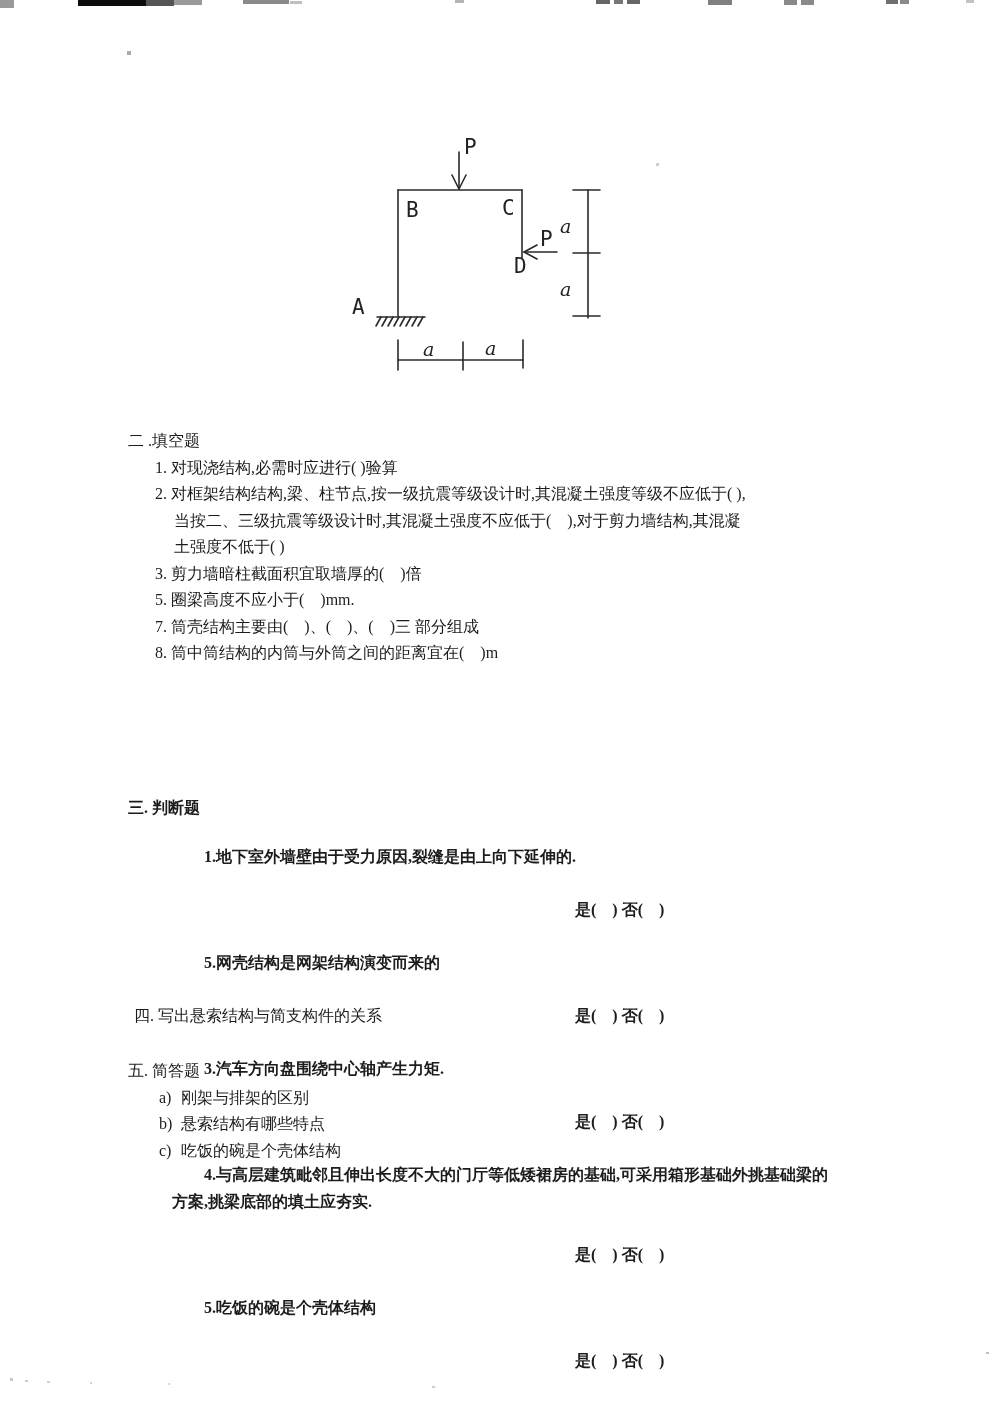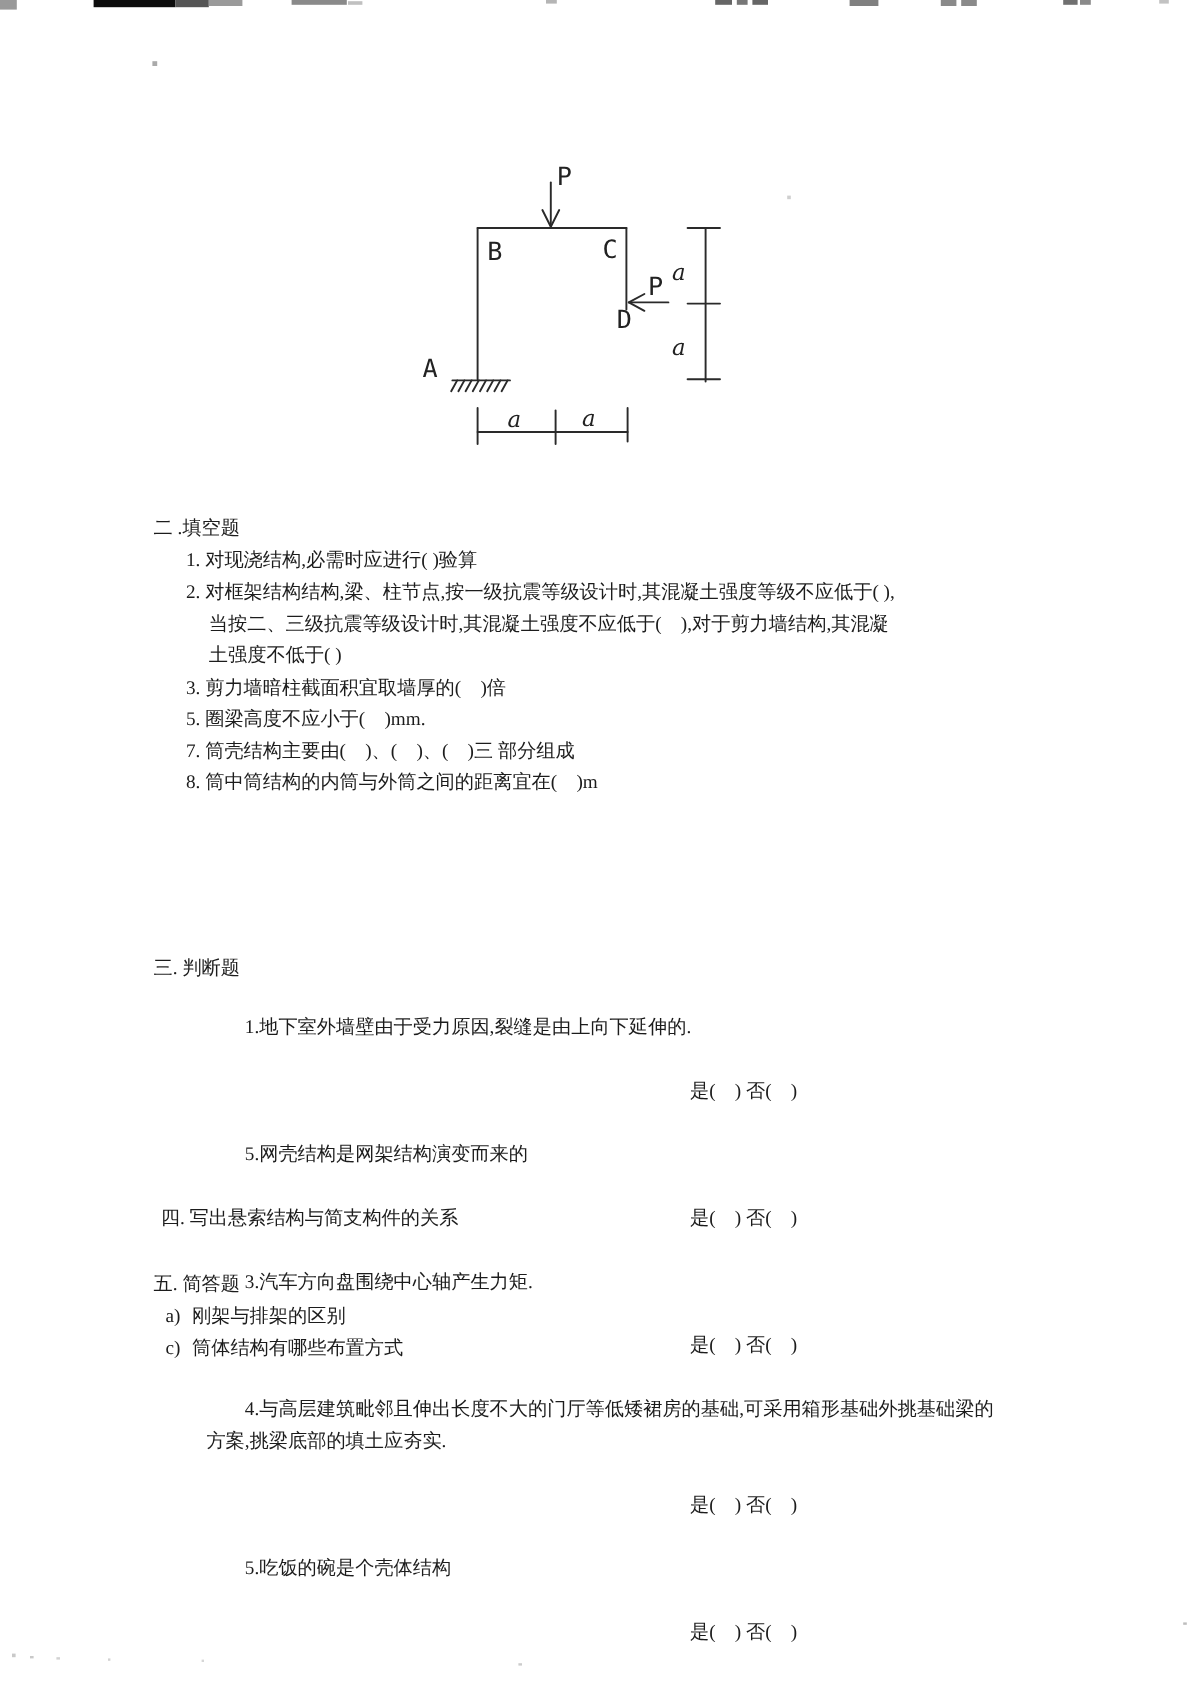--- a/index.html
+++ b/index.html
@@ -13,26 +13,26 @@
   }
   .artifact{position:absolute;}
   .sec{position:absolute;font-size:16px;line-height:26.5px;}
   .txt{white-space:pre-wrap;}
   .sec-title{white-space:pre-wrap;}
   
   .sec2{left:128px;top:428px;width:757px;}
   .fill-list{margin-left:27px;}
   .fill-item{padding-left:19px;text-indent:-19px;white-space:pre-wrap;}
   
-  .sec3{left:128px;top:795px;width:762px;}
+  .sec3{left:128px;top:795px;width:762px;font-weight:bold;}
   .tf-list{margin-left:2px;margin-top:-4px;}
   .tf-item{position:relative;padding-left:42px;text-indent:-42px;white-space:pre-wrap;}
   .tf-answer{position:absolute;left:445px;bottom:0;text-indent:0;white-space:pre-wrap;}
   
-  .sec5 .sa-list{margin-left:10px;}
+  .sec5 .sa-list{margin-left:31px;}
   .sa-marker{display:inline-block;width:22px;text-indent:0;}
   
   .diagram{position:absolute;left:335px;top:130px;}
   .diagram line, .diagram path{stroke:#2a2a2a;stroke-width:1.6;fill:none;stroke-linecap:round;}
   .node-label{font-family:"DejaVu Sans Mono","Liberation Mono",monospace;font-size:21px;fill:#222;}
   .dim-label{font-family:"DejaVu Serif","Liberation Serif",serif;font-style:italic;font-size:19px;fill:#222;}
 </style>
 </head>
 <body>
 
@@ -167,18 +167,21 @@
     <div class="sec-title">四. 写出悬索结构与简支构件的关系</div>
   </div>
 
   <div class="sec sec5" style="left:128px;top:1058px;width:760px;">
     <div class="sec-title">五. 简答题</div>
     <div class="sa-list">
       <div class="sa-item">
         <span class="sa-marker">a)</span><span class="txt">刚架与排架的区别</span>
       </div>
       <div class="sa-item">
-        <span class="sa-marker">c)</span><span class="txt">筒体结构有哪些布置方式</span>
+        <span class="sa-marker">b)</span><span class="txt">悬索结构有哪些特点</span>
+      </div>
+      <div class="sa-item">
+        <span class="sa-marker">c)</span><span class="txt">吃饭的碗是个壳体结构</span>
       </div>
     </div>
   </div>
 
 </div>
 
 </body></html>

